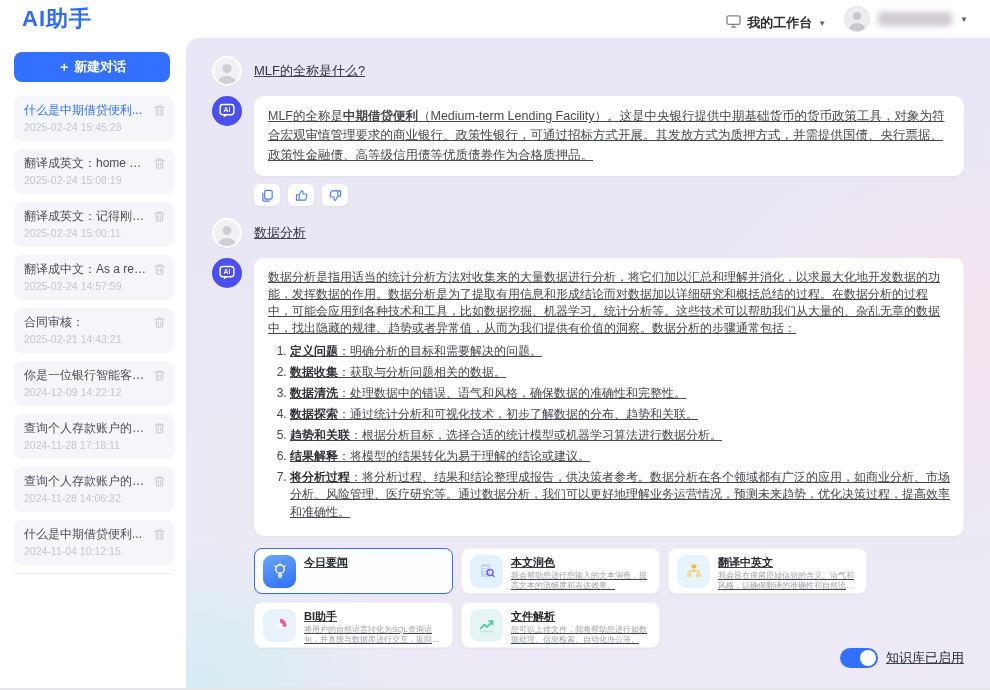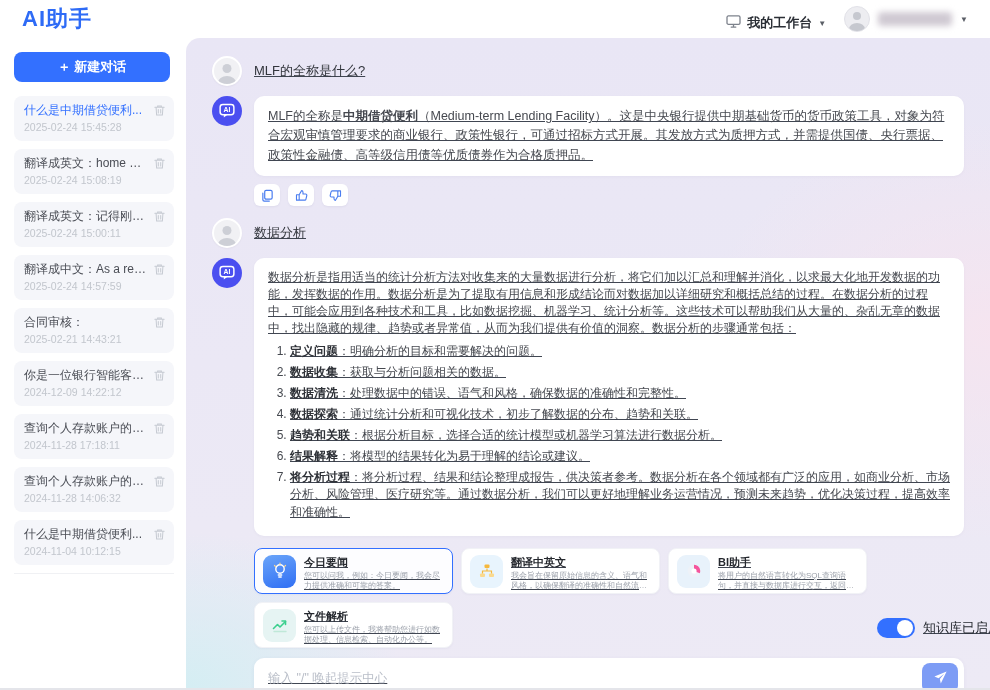--- a/index.html
+++ b/index.html
@@ -44,21 +44,21 @@
   .user-text { font-size:13px; color:#33363d; line-height:30px; }
   .ai-card { background:#fff; border-radius:10px; padding:11px 14px; font-size:12px; line-height:1.42; color:#45484f; box-shadow:0 1px 3px rgba(90,90,140,.05); flex:1 1 auto; }
   .mt8{margin-top:8px} .mt10{margin-top:10px} .mt12{margin-top:12px}
   .actions { display:flex; gap:8px; margin-left:42px; }
   .act-btn { width:26px; height:22px; background:#fff; border:none; border-radius:6px; cursor:pointer; display:flex; align-items:center; justify-content:center; box-shadow:0 1px 2px rgba(90,90,140,.08); }
   .steps { margin:6px 0 0 22px; }
   .steps li { margin-bottom:4px; }
   .steps b { color:#2f3238;text-align:right; }
 
   
-  .cards-row { display:flex; margin-left:42px; }
+  .cards-row { display:flex; margin-left:42px;flex-direction:column; }
   .cards-grid { display:grid; grid-template-columns:repeat(3,199px); gap:8px; }
   .fcard { background:#fff; border:1px solid #f1f2f6; border-radius:8px; padding:6px 8px; display:flex; gap:8px; cursor:pointer; box-shadow:0 1px 2px rgba(90,90,140,.05); height:46px; overflow:hidden; }
   .fcard.selected { border:1px solid #3370ff; background:#fdfdff; }
   .ficon { flex:0 0 auto; width:33px; height:33px; border-radius:9px; display:flex; align-items:center; justify-content:center; }
   .fbody { min-width:0; }
   .ftitle { font-size:11px; font-weight:700; color:#25282e; line-height:14px; }
   .fdesc { font-size:8px; color:#9ba0aa; line-height:10.5px; margin-top:2px; display:-webkit-box; -webkit-line-clamp:2; -webkit-box-orient:vertical; overflow:hidden; }
   .kb { margin-left:auto; align-self:flex-end; display:flex; align-items:center; gap:8px; margin-bottom:10px; padding-left:10px; }
   .toggle { width:38px; height:20px; border-radius:10px; background:#3370ff; position:relative; cursor:pointer; flex:0 0 auto; }
   .toggle::after { content:""; position:absolute; top:2px; right:2px; width:16px; height:16px; border-radius:50%; background:#fff; }
@@ -235,24 +235,37 @@
       <div class="fcard selected">
         <div class="ficon" style="background:linear-gradient(160deg,#6ba5f9,#2f6ef4)">
           <svg width="18" height="18" viewBox="0 0 18 18" fill="none">
               <circle cx="9" cy="7" r="4.2" stroke="#fff" stroke-width="1.4"></circle>
               <path d="M7.3 13h3.4M7.8 15h2.4" stroke="#fff" stroke-width="1.4" stroke-linecap="round"></path>
               <path d="M9 1v1.2M3.5 3.5l.9.9M14.5 3.5l-.9.9" stroke="#ffd98a" stroke-width="1.2" stroke-linecap="round"></path>
             </svg>
         </div>
         <div class="fbody">
           <div class="ftitle">今日要闻</div>
-          <div class="fdesc">您可以问我，例如：今日要闻，我会尽力提供准确和可靠的答案。</div>
-        </div>
-      </div>
-
+        </div>
+      </div>
+
+      <div class="fcard">
+        <div class="ficon" style="background:#e3f1fd">
+          <svg width="18" height="18" viewBox="0 0 18 18" fill="none">
+              <rect x="3" y="2" width="9" height="13" rx="1.5" fill="#bcd8f7"></rect>
+              <path d="M5 5.5h5M5 8h5M5 10.5h3" stroke="#fff" stroke-width="1.2" stroke-linecap="round"></path>
+              <circle cx="12" cy="10.5" r="3" stroke="#7a5cf0" stroke-width="1.4" fill="none"></circle>
+              <path d="M14.2 12.7l1.8 1.8" stroke="#7a5cf0" stroke-width="1.4" stroke-linecap="round"></path>
+            </svg>
+        </div>
+        <div class="fbody">
+          <div class="ftitle">本文润色</div>
+          <div class="fdesc">我会帮助您进行您输入的文本润色，提高文本的流畅度和表达效果。</div>
+        </div>
+      </div>
 
 
       <div class="fcard">
         <div class="ficon" style="background:#e8f4fd">
           <svg width="18" height="18" viewBox="0 0 18 18" fill="none">
               <rect x="6.5" y="2.5" width="5" height="3.6" rx="1" fill="#f6b83d"></rect>
               <rect x="2" y="11.5" width="5" height="3.6" rx="1" fill="#fad98e"></rect>
               <rect x="11" y="11.5" width="5" height="3.6" rx="1" fill="#fad98e"></rect>
               <path d="M9 6.5v2.5M4.5 11.5V9h9v2.5" stroke="#f6b83d" stroke-width="1.2" fill="none"></path>
             </svg>

